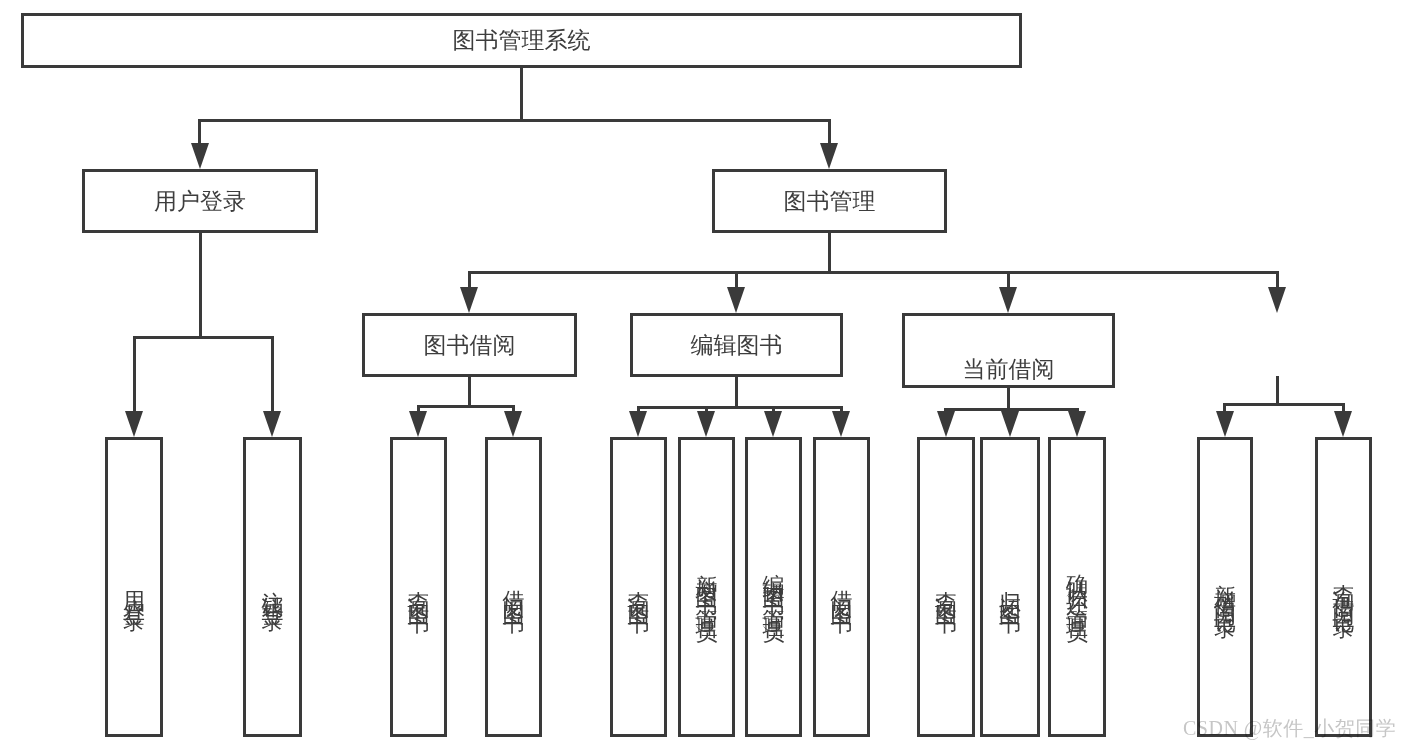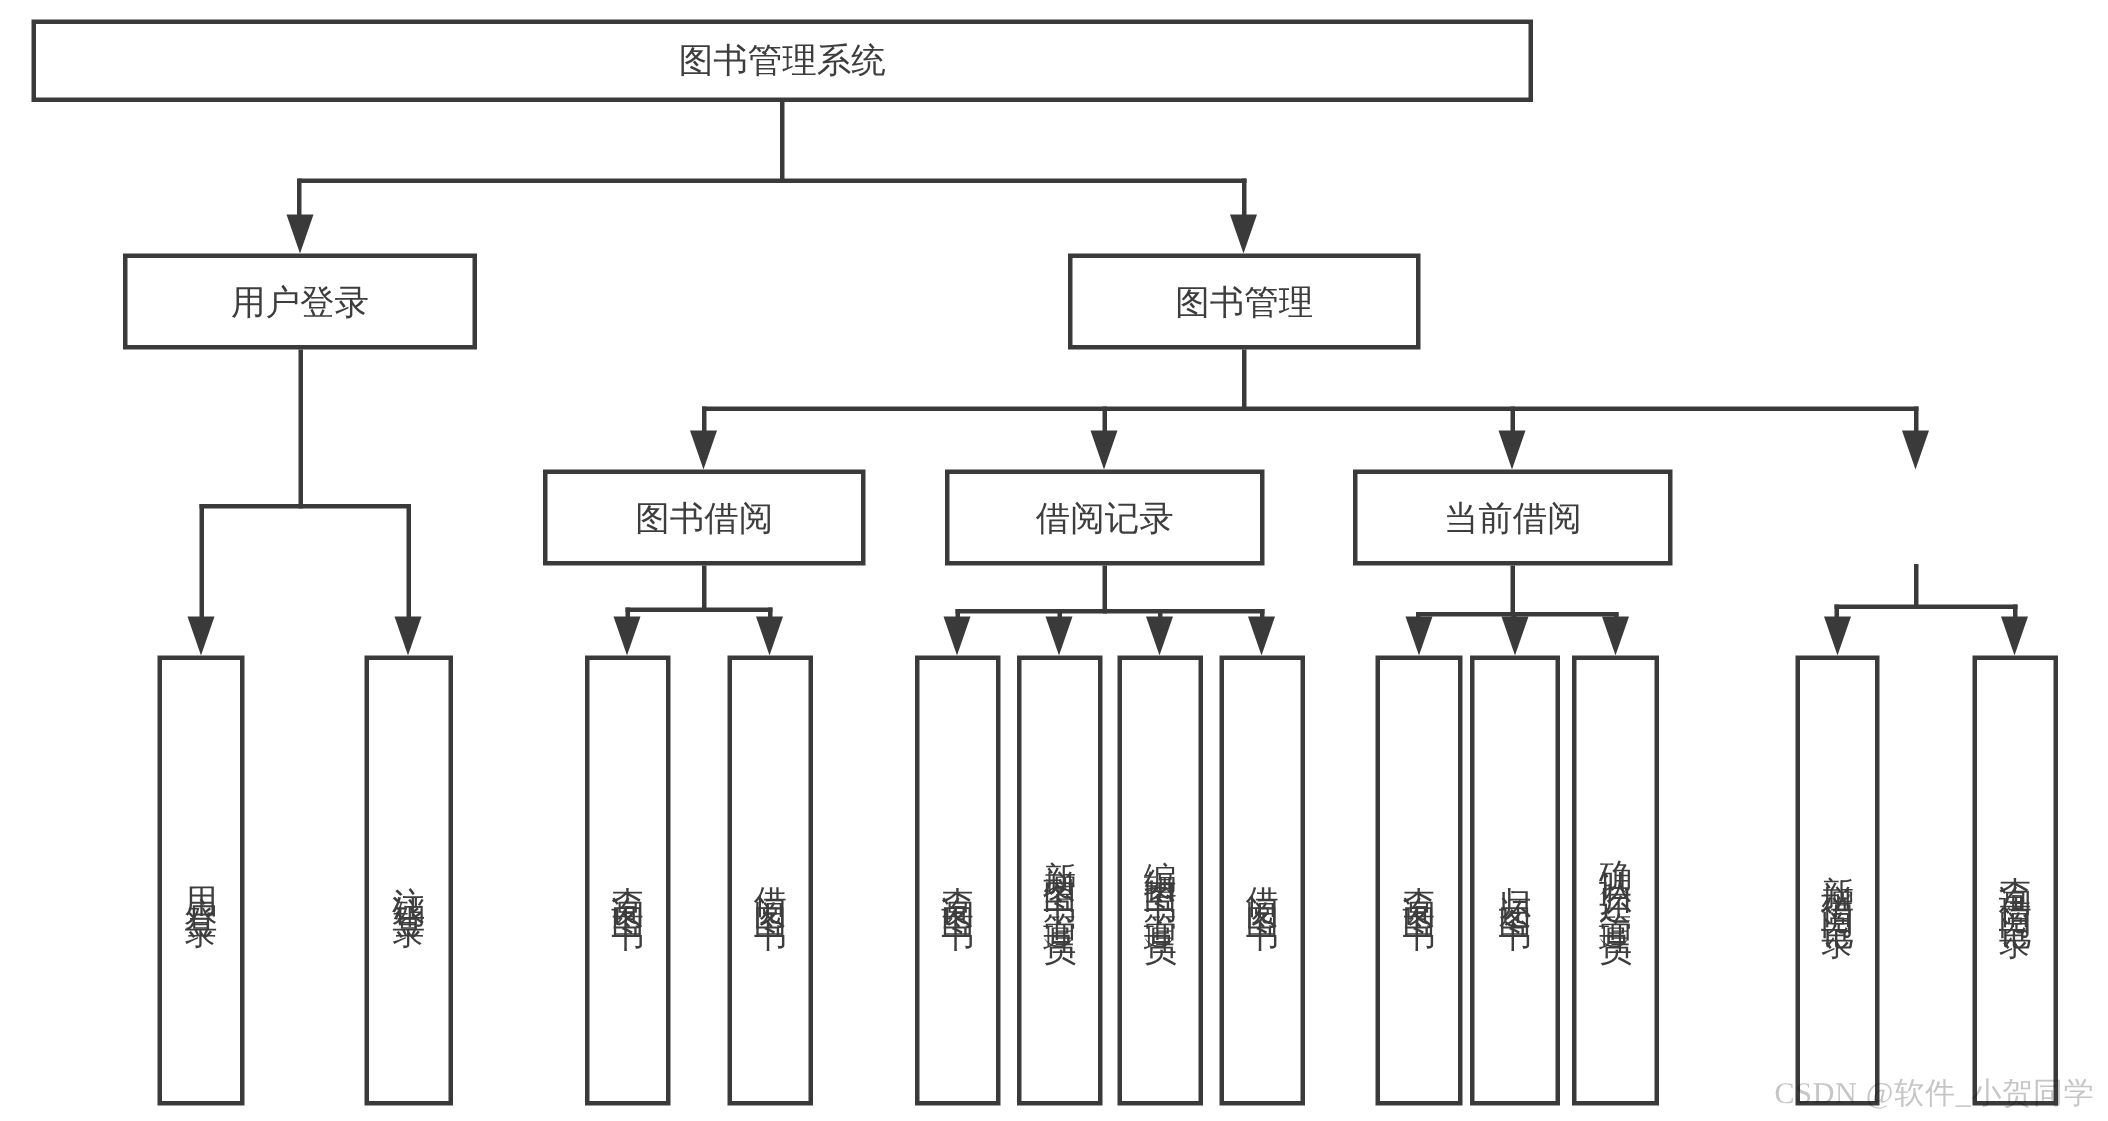--- a/index.html
+++ b/index.html
@@ -100,23 +100,23 @@
   <div class="vline" style="left:1276px; top:271px; height:18px;"></div>
   <div class="arrow" style="left:460px; top:287px;"></div>
   <div class="arrow" style="left:727px; top:287px;"></div>
   <div class="arrow" style="left:999px; top:287px;"></div>
   <div class="arrow" style="left:1268px; top:287px;"></div>
 
   <div class="box" style="left:362px; top:313px; width:215px; height:64px;">
     <span>图书借阅</span>
   </div>
   <div class="box" style="left:630px; top:313px; width:213px; height:64px;">
-    <span>借阅记录</span>
+    <span>编辑图书</span>
   </div>
-  <div class="box" style="left:902px; top:313px; width:213px; height:64px;">
+  <div class="box" style="left:902px; top:313px; width:213px; height:75px;align-items:flex-end;">
     <span>当前借阅</span>
   </div>
 
   <div class="vline" style="left:468px; top:376px; height:32px;"></div>
   <div class="hline" style="left:417px; top:405px; width:98px;"></div>
   <div class="vline" style="left:417px; top:405px; height:8px;"></div>
   <div class="vline" style="left:512px; top:405px; height:8px;"></div>
   <div class="arrow" style="left:409px; top:411px;"></div>
   <div class="arrow" style="left:504px; top:411px;"></div>
 

